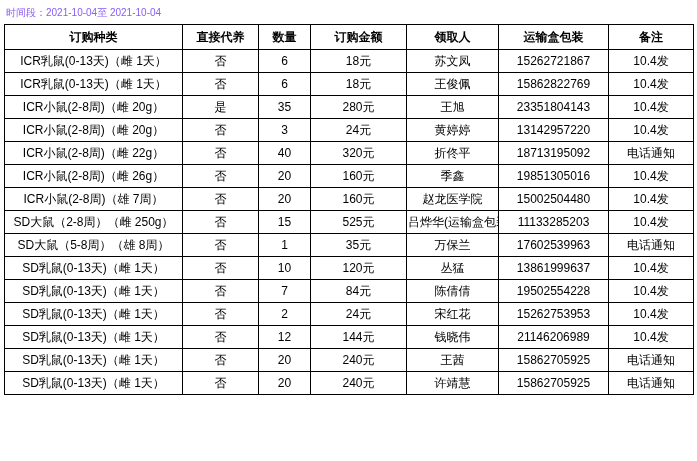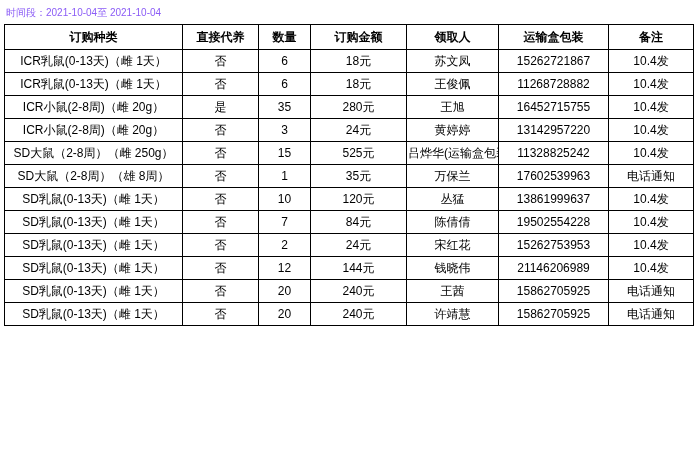--- a/index.html
+++ b/index.html
@@ -100,52 +100,79 @@
           <td>苏文凤</td>
           <td>15262721867</td>
           <td>10.4发</td>
         </tr>
         <tr>
           <td>ICR乳鼠(0-13天)（雌 1天）</td>
           <td>否</td>
           <td>6</td>
           <td>18元</td>
           <td>王俊佩</td>
-          <td>11268728882</td>
+          <td>15862822769</td>
           <td>10.4发</td>
         </tr>
         <tr>
           <td>ICR小鼠(2-8周)（雌 20g）</td>
           <td>是</td>
           <td>35</td>
           <td>280元</td>
           <td>王旭</td>
-          <td>16452715755</td>
+          <td>23351804143</td>
           <td>10.4发</td>
         </tr>
         <tr>
           <td>ICR小鼠(2-8周)（雌 20g）</td>
           <td>否</td>
           <td>3</td>
           <td>24元</td>
           <td>黄婷婷</td>
           <td>13142957220</td>
           <td>10.4发</td>
         </tr>
         <tr>
+          <td>ICR小鼠(2-8周)（雌 22g）</td>
+          <td>否</td>
+          <td>40</td>
+          <td>320元</td>
+          <td>折佟平</td>
+          <td>18713195092</td>
+          <td>电话通知</td>
+        </tr>
+        <tr>
+          <td>ICR小鼠(2-8周)（雌 26g）</td>
+          <td>否</td>
+          <td>20</td>
+          <td>160元</td>
+          <td>季鑫</td>
+          <td>19851305016</td>
+          <td>10.4发</td>
+        </tr>
+        <tr>
+          <td>ICR小鼠(2-8周)（雄 7周）</td>
+          <td>否</td>
+          <td>20</td>
+          <td>160元</td>
+          <td>赵龙医学院</td>
+          <td>15002504480</td>
+          <td>10.4发</td>
+        </tr>
+        <tr>
           <td>SD大鼠（2-8周）（雌 250g）</td>
           <td>否</td>
           <td>15</td>
           <td>525元</td>
           <td class="wrap">吕烨华(运输盒包装)</td>
-          <td>11328825242</td>
-          <td>10.4发</td>
-        </tr>
-        <tr>
-          <td>SD大鼠（2-8周）（雄 8周）</td>
+          <td>11133285203</td>
+          <td>10.4发</td>
+        </tr>
+        <tr>
+          <td>SD大鼠（5-8周）（雄 8周）</td>
           <td>否</td>
           <td>1</td>
           <td>35元</td>
           <td>万保兰</td>
           <td>17602539963</td>
           <td>电话通知</td>
         </tr>
         <tr>
           <td>SD乳鼠(0-13天)（雌 1天）</td>
           <td>否</td>

